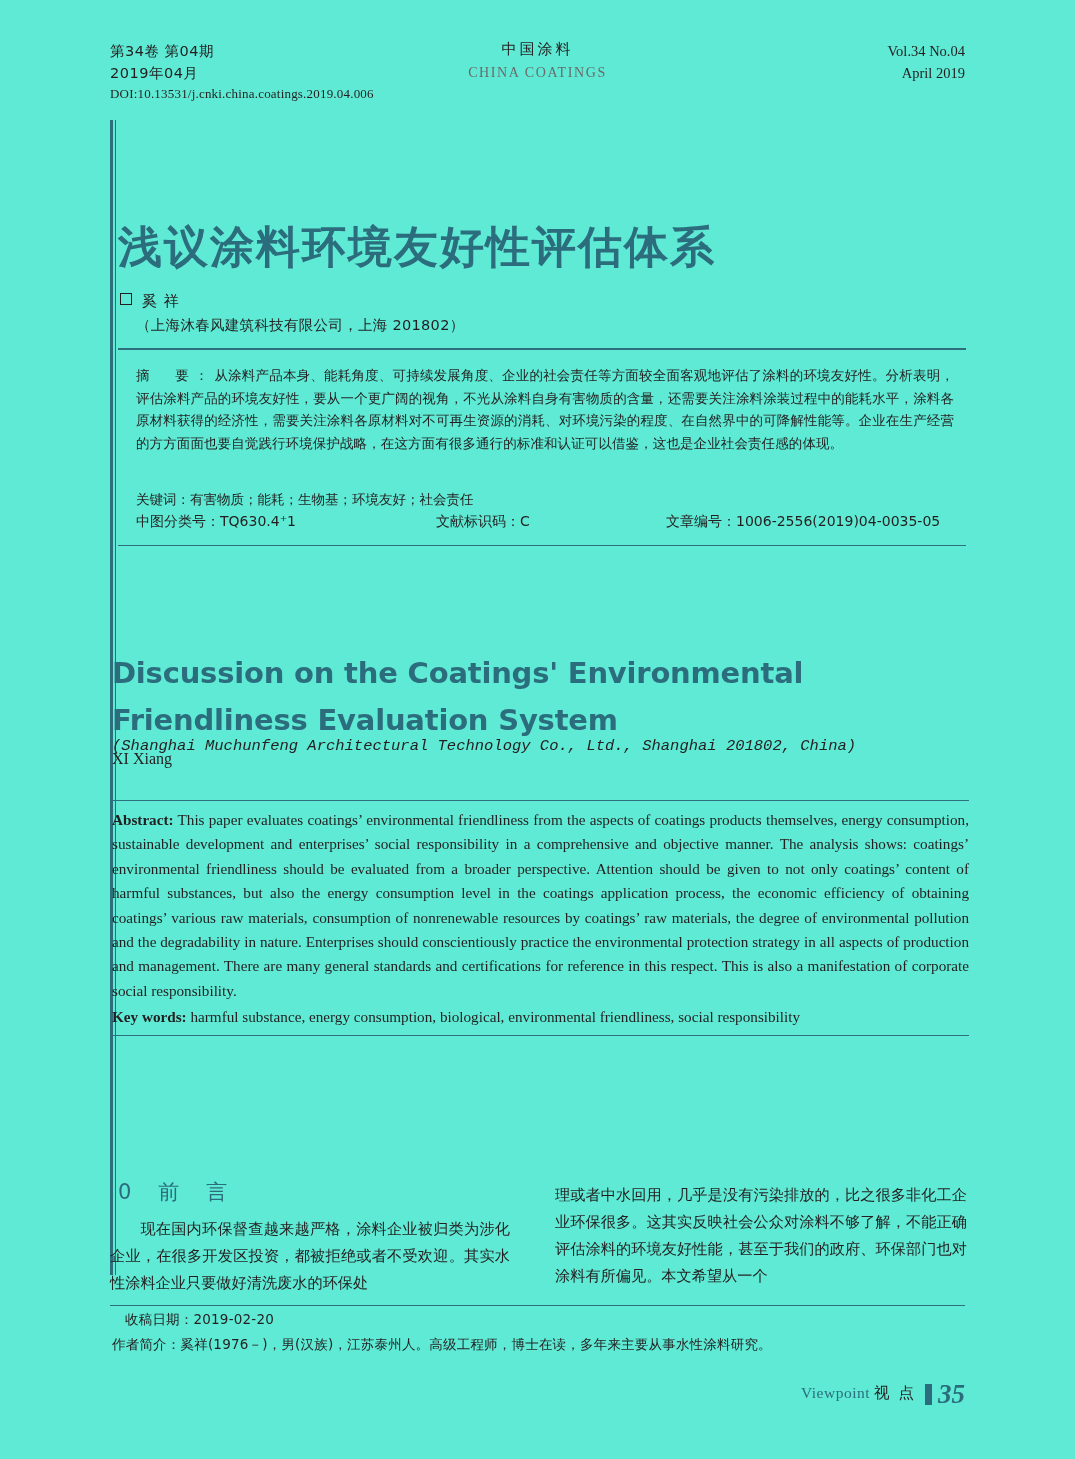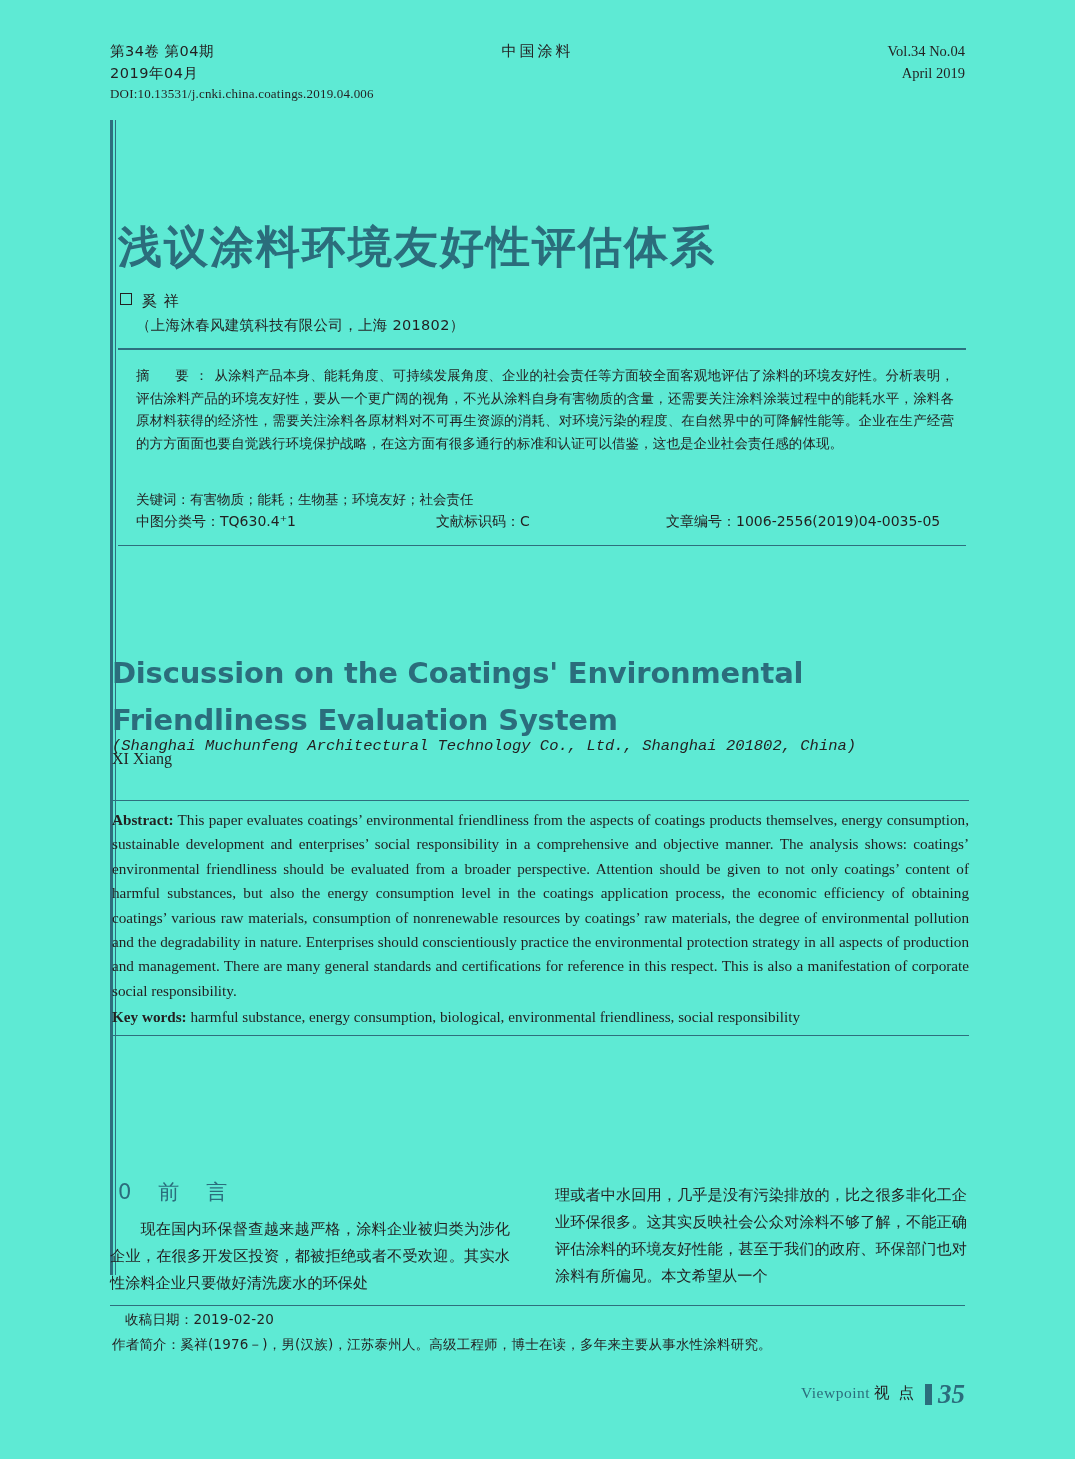--- a/index.html
+++ b/index.html
@@ -36,21 +36,21 @@
   .hdr-center {
     position: absolute;
     left: 0; right: 0; top: 0;
     text-align: center;
     line-height: 22px;
   }
   .hdr-center .cn {
     font-size: 15px;
     color: #231f20;
     letter-spacing: 3px;
-    font-family: Liberation Sans, sans-serif;
+    font-family: Liberation Mono, monospace;
   }
   .hdr-center .en {
     font-size: 14px;
     color: #6b6b6b;
     letter-spacing: 1.6px;
     font-family: "Liberation Serif", serif;
   }
   .hdr-right {
     position: absolute;
     right: 0; top: 0;
@@ -325,20 +325,21 @@
 
 <div class="page">
 
   <div class="header">
     <div class="hdr-left">
       <div>第34卷 第04期</div>
       <div>2019年04月</div>
     </div>
     <div class="hdr-center">
       <div class="cn">中国涂料</div>
+      <div class="en">CHINA COATINGS</div>
     </div>
     <div class="hdr-right">
       <div>Vol.34  No.04</div>
       <div>April 2019</div>
     </div>
   </div>
   <div class="doi">DOI:10.13531/j.cnki.china.coatings.2019.04.006</div>
 
   <div class="left-rule"></div>
   <div class="left-rule2"></div>

